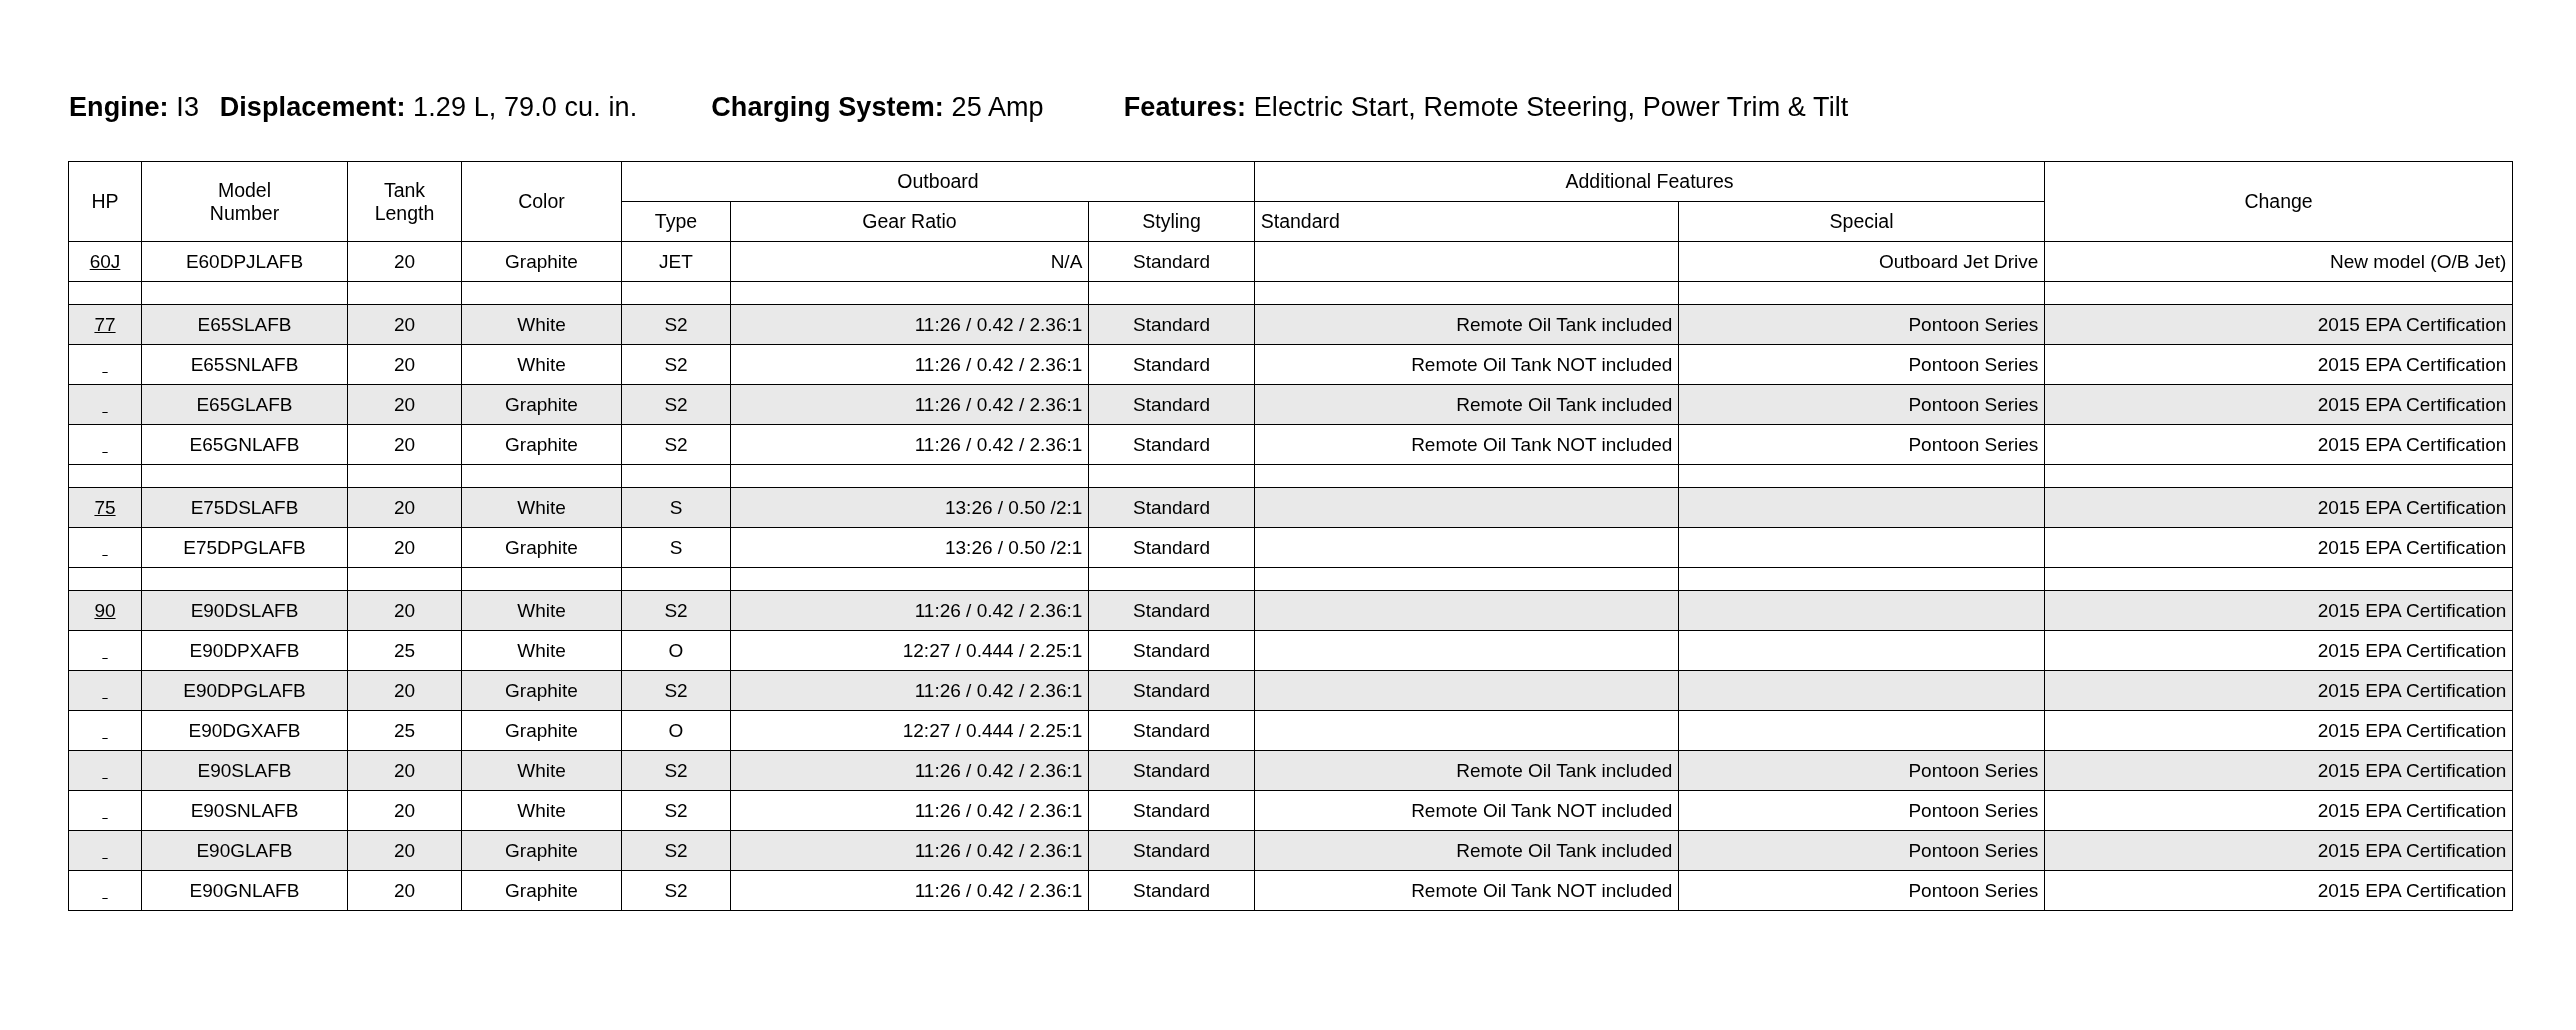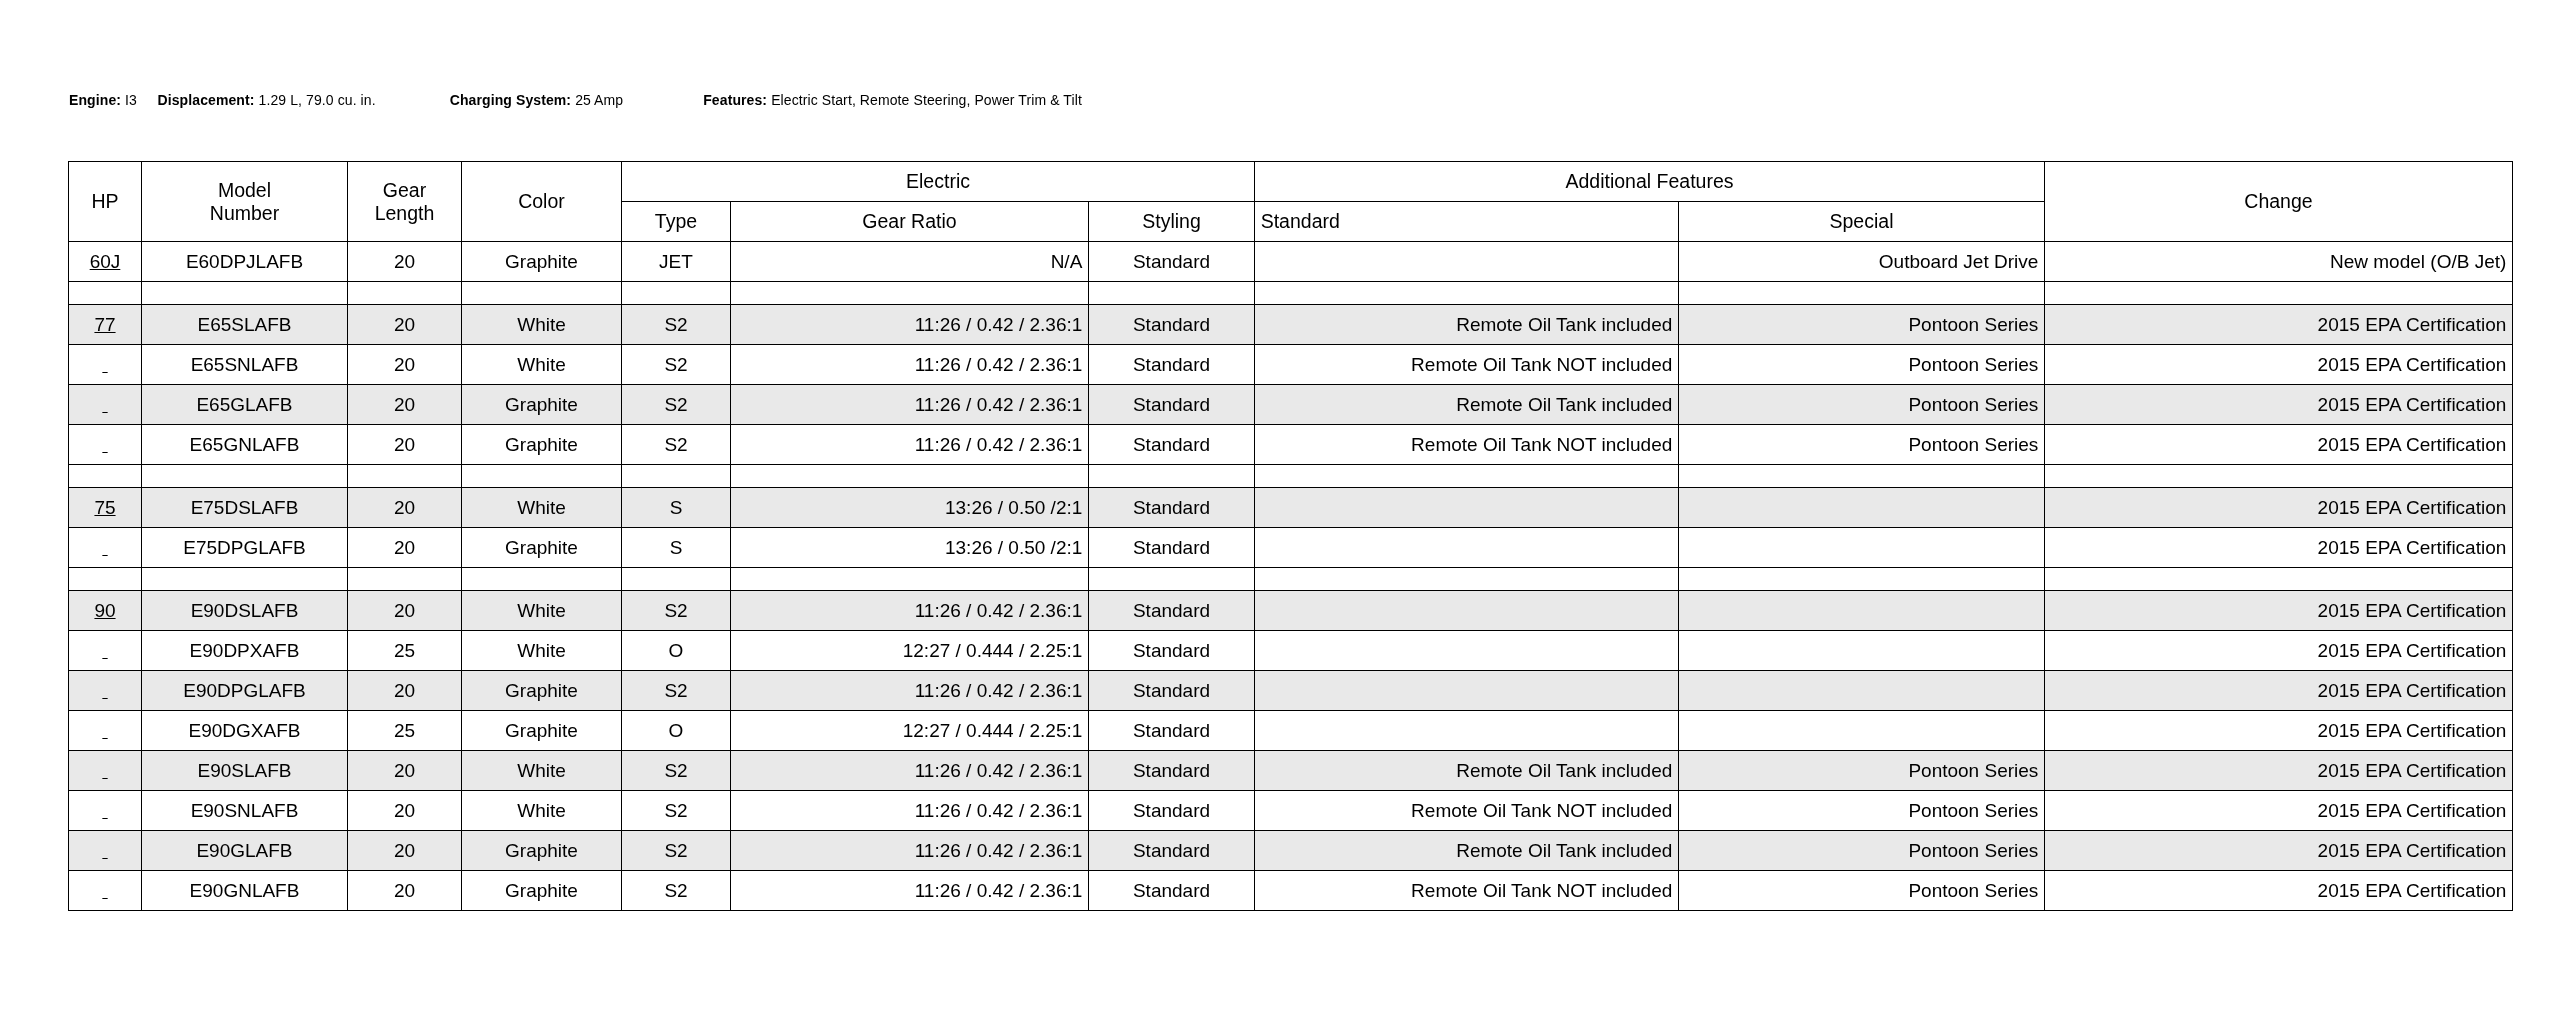--- a/index.html
+++ b/index.html
@@ -18,21 +18,21 @@
     position: relative;
     width: 2576px;
     height: 1030px;
     box-sizing: border-box;
     padding: 0;
   }
   .specs-line {
     position: absolute;
     top: 92px;
     left: 69px;
-    font-size: 14px;
+    font-size: 27px;
     white-space: nowrap;
     letter-spacing: 0.1px;
   }
   .specs-line .seg {
     display: inline-block;
     vertical-align: top;
   }
   .specs-line .lbl {
     font-weight: bold;
   }
@@ -114,25 +114,25 @@
       <col class="c-change">
     </colgroup>
     <thead>
       <tr>
         <th class="hdr" rowspan="2">HP</th>
         <th class="hdr" rowspan="2">
           <div>Model</div>
           <div>Number</div>
         </th>
         <th class="hdr" rowspan="2">
-          <div>Gear</div>
+          <div>Tank</div>
           <div>Length</div>
         </th>
         <th class="hdr" rowspan="2">Color</th>
-        <th class="hdr" colspan="3">Electric</th>
+        <th class="hdr" colspan="3">Outboard</th>
         <th class="hdr" colspan="2">Additional Features</th>
         <th class="hdr" rowspan="2">Change</th>
       </tr>
       <tr>
         <th class="hdr">Type</th>
         <th class="hdr" style="text-align:center">Gear Ratio</th>
         <th class="hdr">Styling</th>
         <th class="hdr" style="text-align:left">Standard</th>
         <th class="hdr" style="text-align:center">Special</th>
       </tr>

